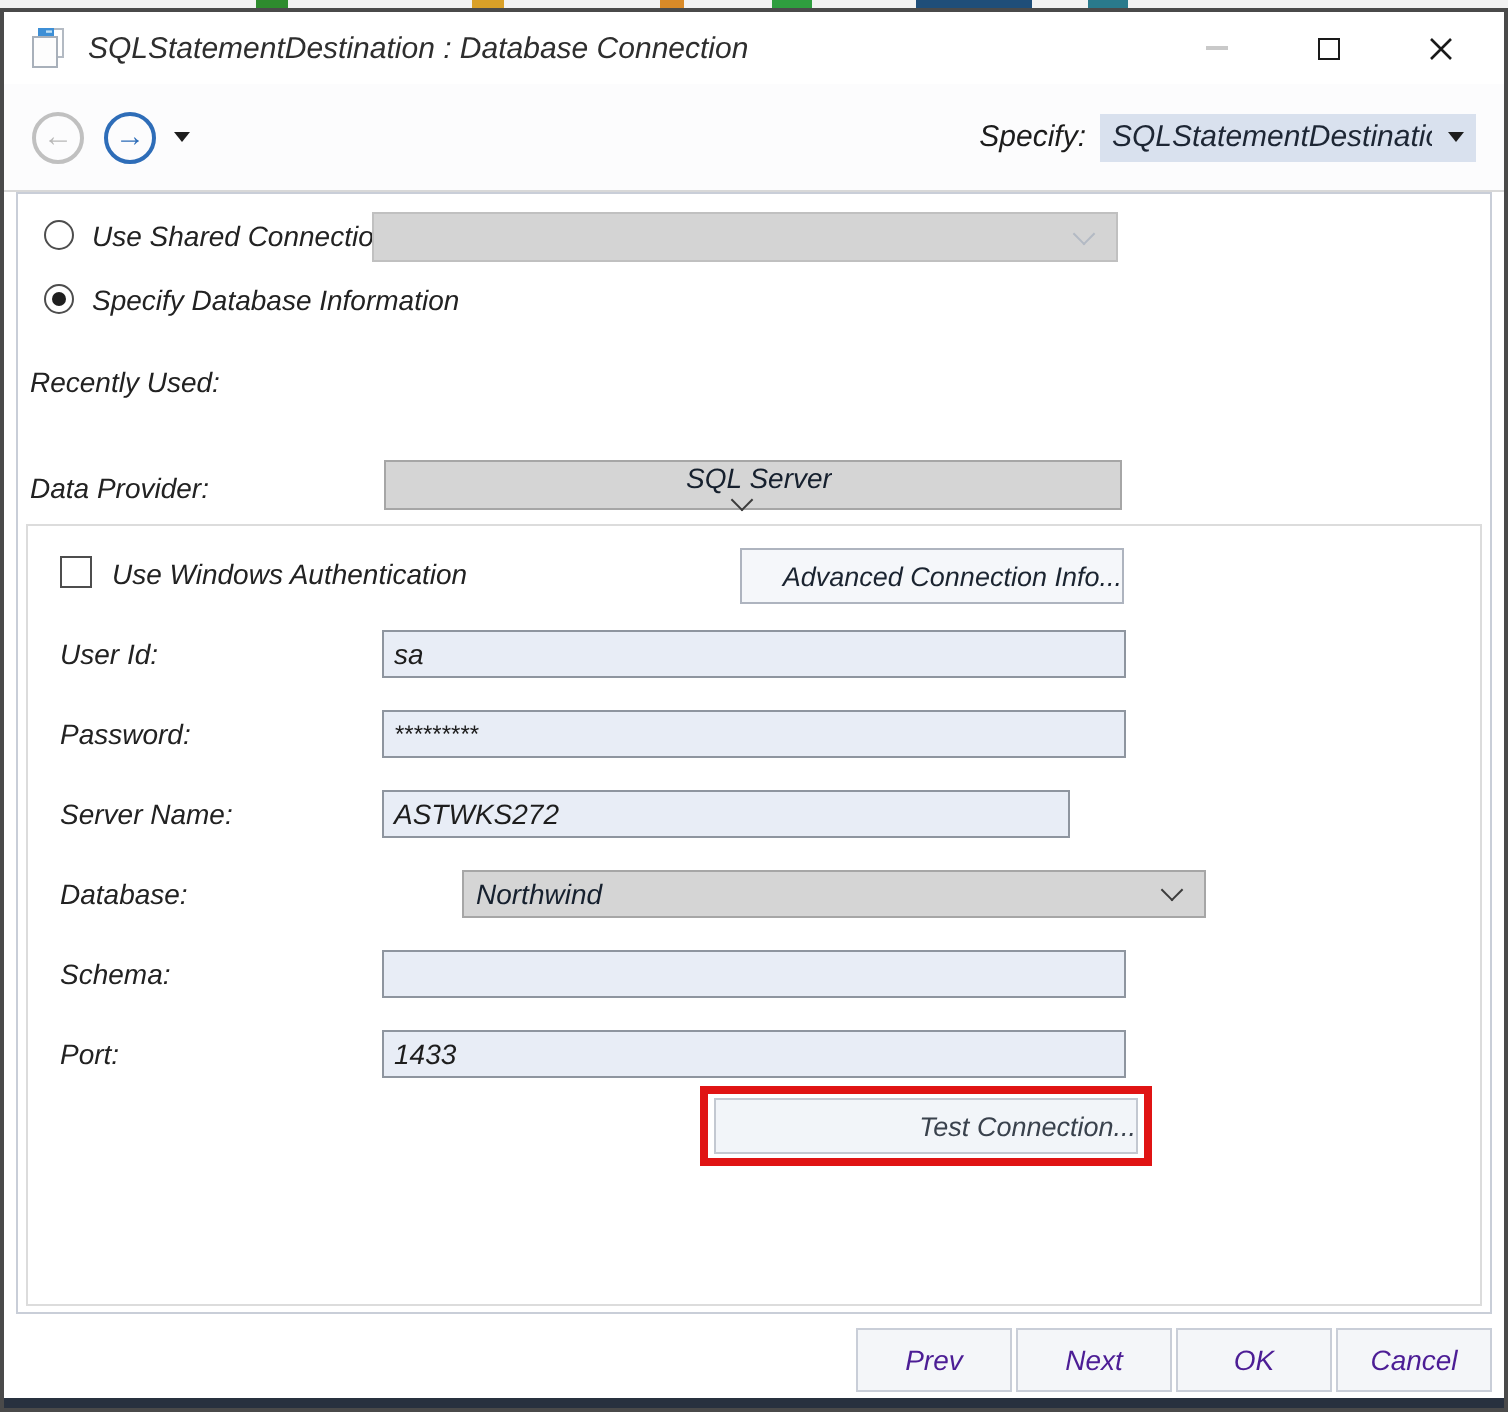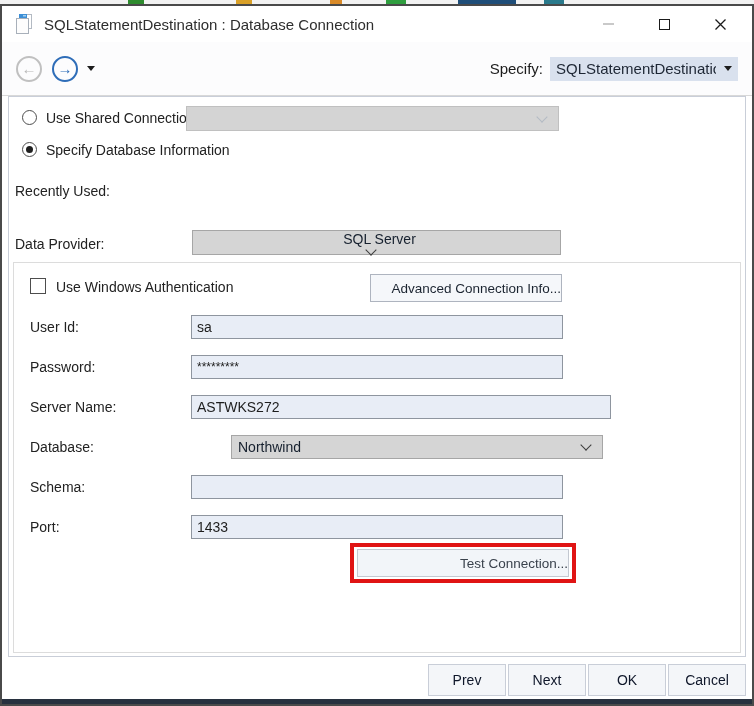--- a/index.html
+++ b/index.html
@@ -1,18 +1,18 @@
 <!DOCTYPE html>
 <html><head>
 <meta charset="utf-8">
 <style>
   * { margin:0; padding:0; box-sizing:border-box; }
   html,body { background:#fff; }
   body { font-family:"Liberation Sans", sans-serif; color:#222; }
-  .stage { position:relative; width:754px; height:706px; overflow:hidden; background:#fff; }
+  .stage { position:relative; width:754px; height:706px; overflow:hidden; background:#fff;font-style:italic; }
 
   
   .desktop-strip { position:absolute; top:0; left:0; width:754px; height:4px; background:#f2f2f2; }
   .desktop-strip .chip { position:absolute; top:0; height:4px; }
 
   .dialog { position:absolute; top:4px; left:0; width:754px; height:702px;
             background:#fff; border:2px solid #4a4a4a; }
 
   
   .titlebar { position:absolute; top:0; left:0; right:0; height:36px; background:#fff;
@@ -73,21 +73,21 @@
   .btn { background:#f5f7fa; border:1px solid #aeb4bf; font-size:13.5px; color:#1b2430;
          display:flex; align-items:center; justify-content:flex-end; cursor:default; }
   .adv-btn { position:absolute; left:356px; top:11px; width:192px; height:28px; }
 
   .red-annot { position:absolute; left:336px; top:280px; width:226px; height:40px;
                border:4px solid #e01414; display:flex; align-items:center; justify-content:center; }
   .test-btn { width:212px; height:28px; border:1px solid #c3c8d1; background:#f2f5f9; color:#3a424d; }
 
   .footer { position:absolute; top:658px; right:6px; display:flex; }
   .f-btn { width:78px; height:32px; background:#f4f6f9; border:1px solid #c9ced8; font-size:14px;
-           color:#0f172a; margin-left:2px; display:flex; align-items:center; justify-content:center; }
+           color:#4c1d95; margin-left:2px; display:flex; align-items:center; justify-content:center; }
 
   .bottom-edge { position:absolute; bottom:0; left:0; right:0; height:5px; background:#28313f; }
 </style>
 </head>
 <body>
 
 <div class="stage">
 
   <div class="desktop-strip">
     <span class="chip" style="left:128px;width:16px;background:#2e8b2e"></span>
@@ -169,21 +169,21 @@
         <div class="field" style="left:177px; top:52px; width:372px;">
           <span>sa</span>
         </div>
 
         <span class="lbl" style="left:16px; top:96px;">Password:</span>
         <div class="field" style="left:177px; top:92px; width:372px; font-size:12px;">
           <span>*********</span>
         </div>
 
         <span class="lbl" style="left:16px; top:136px;">Server Name:</span>
-        <div class="field" style="left:177px; top:132px; width:420px;">
+        <div class="field" style="left:177px; top:132px; width:344px;">
           <span>ASTWKS272</span>
         </div>
 
         <span class="lbl" style="left:16px; top:176px;">Database:</span>
         <div class="combo combo-gray" style="left:177px; top:172px; width:372px; height:24px;margin-left:40px;">
           <span class="combo-text">Northwind</span>
           <span class="chev"></span>
         </div>
 
         <span class="lbl" style="left:16px; top:216px;">Schema:</span>

